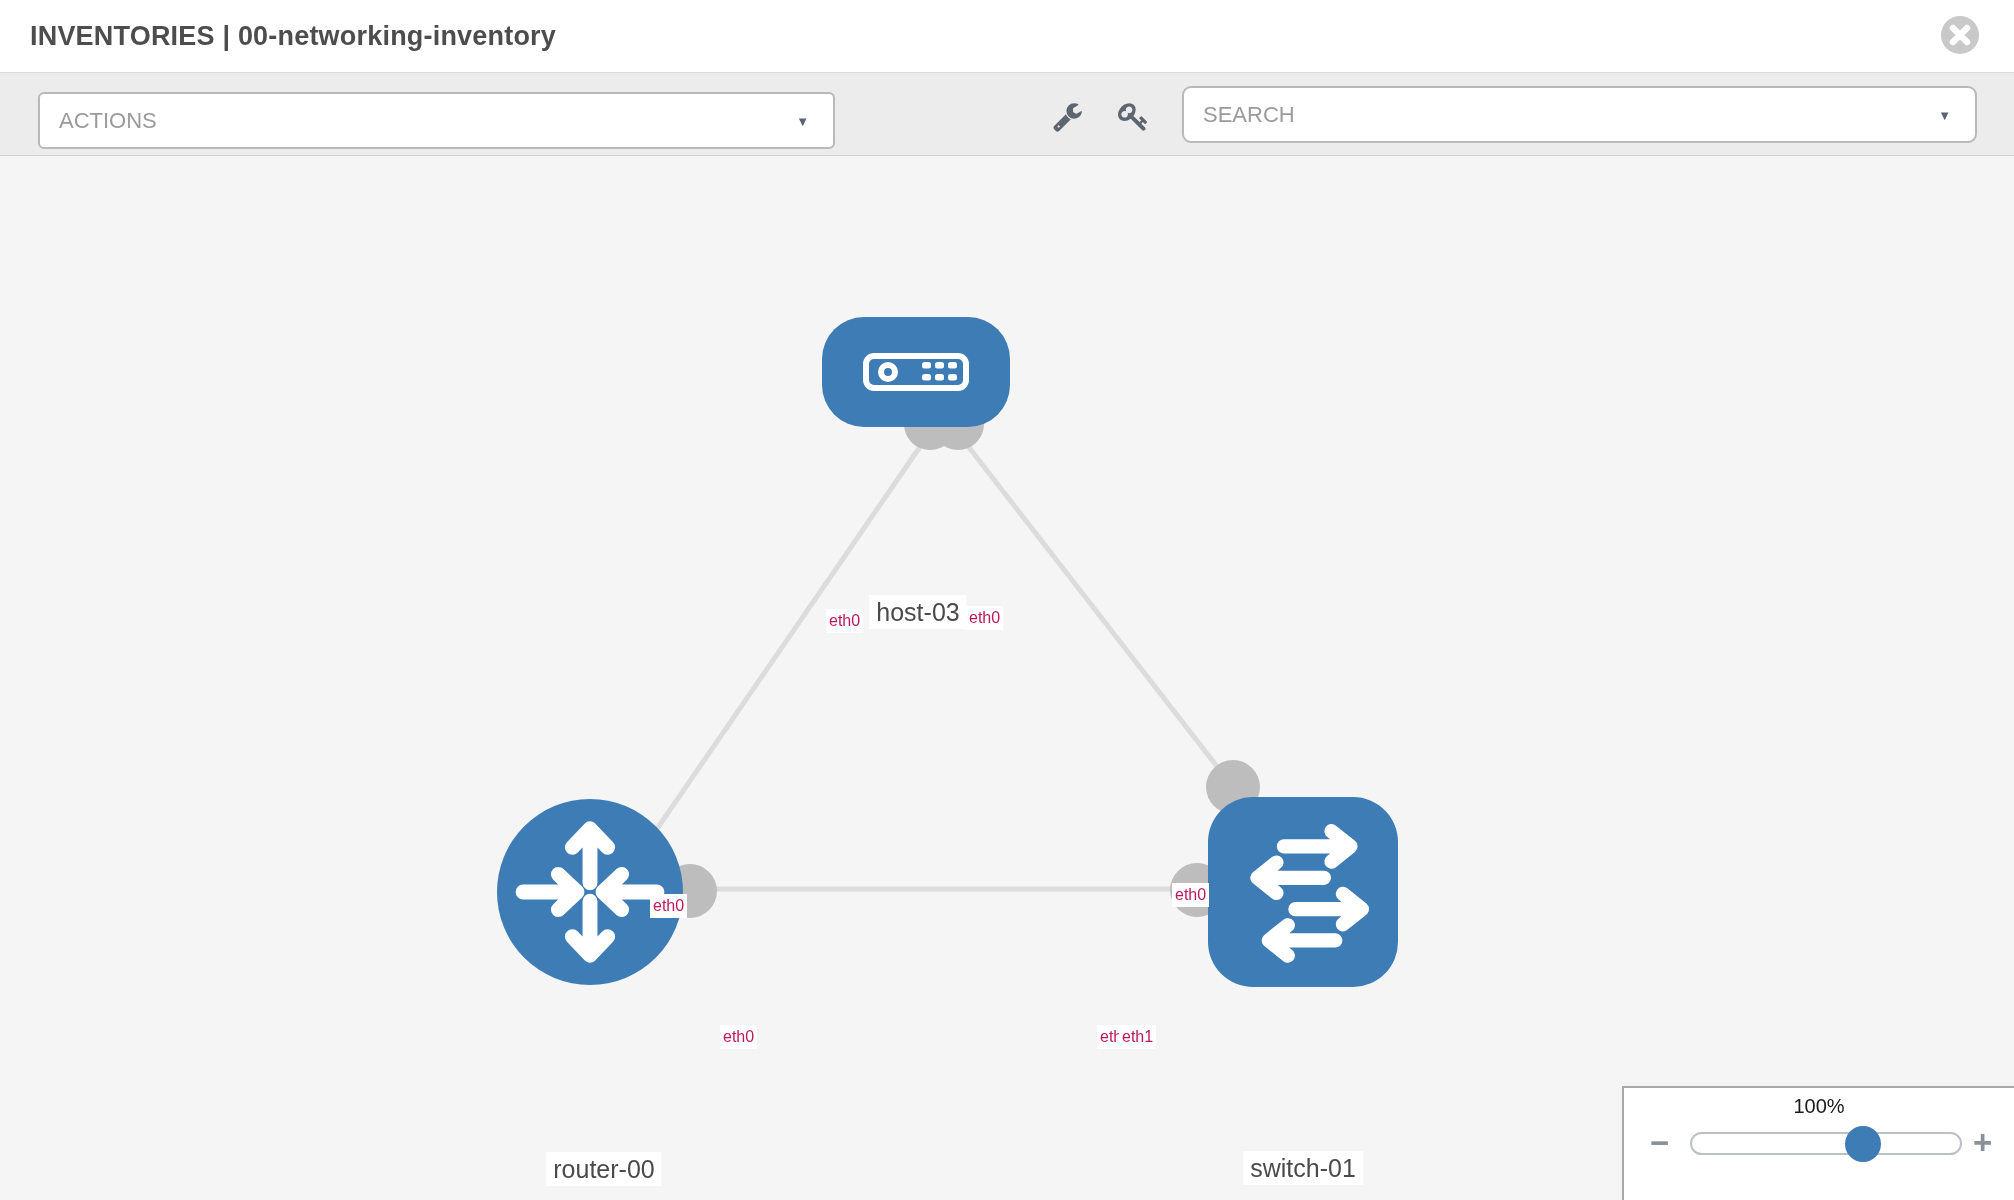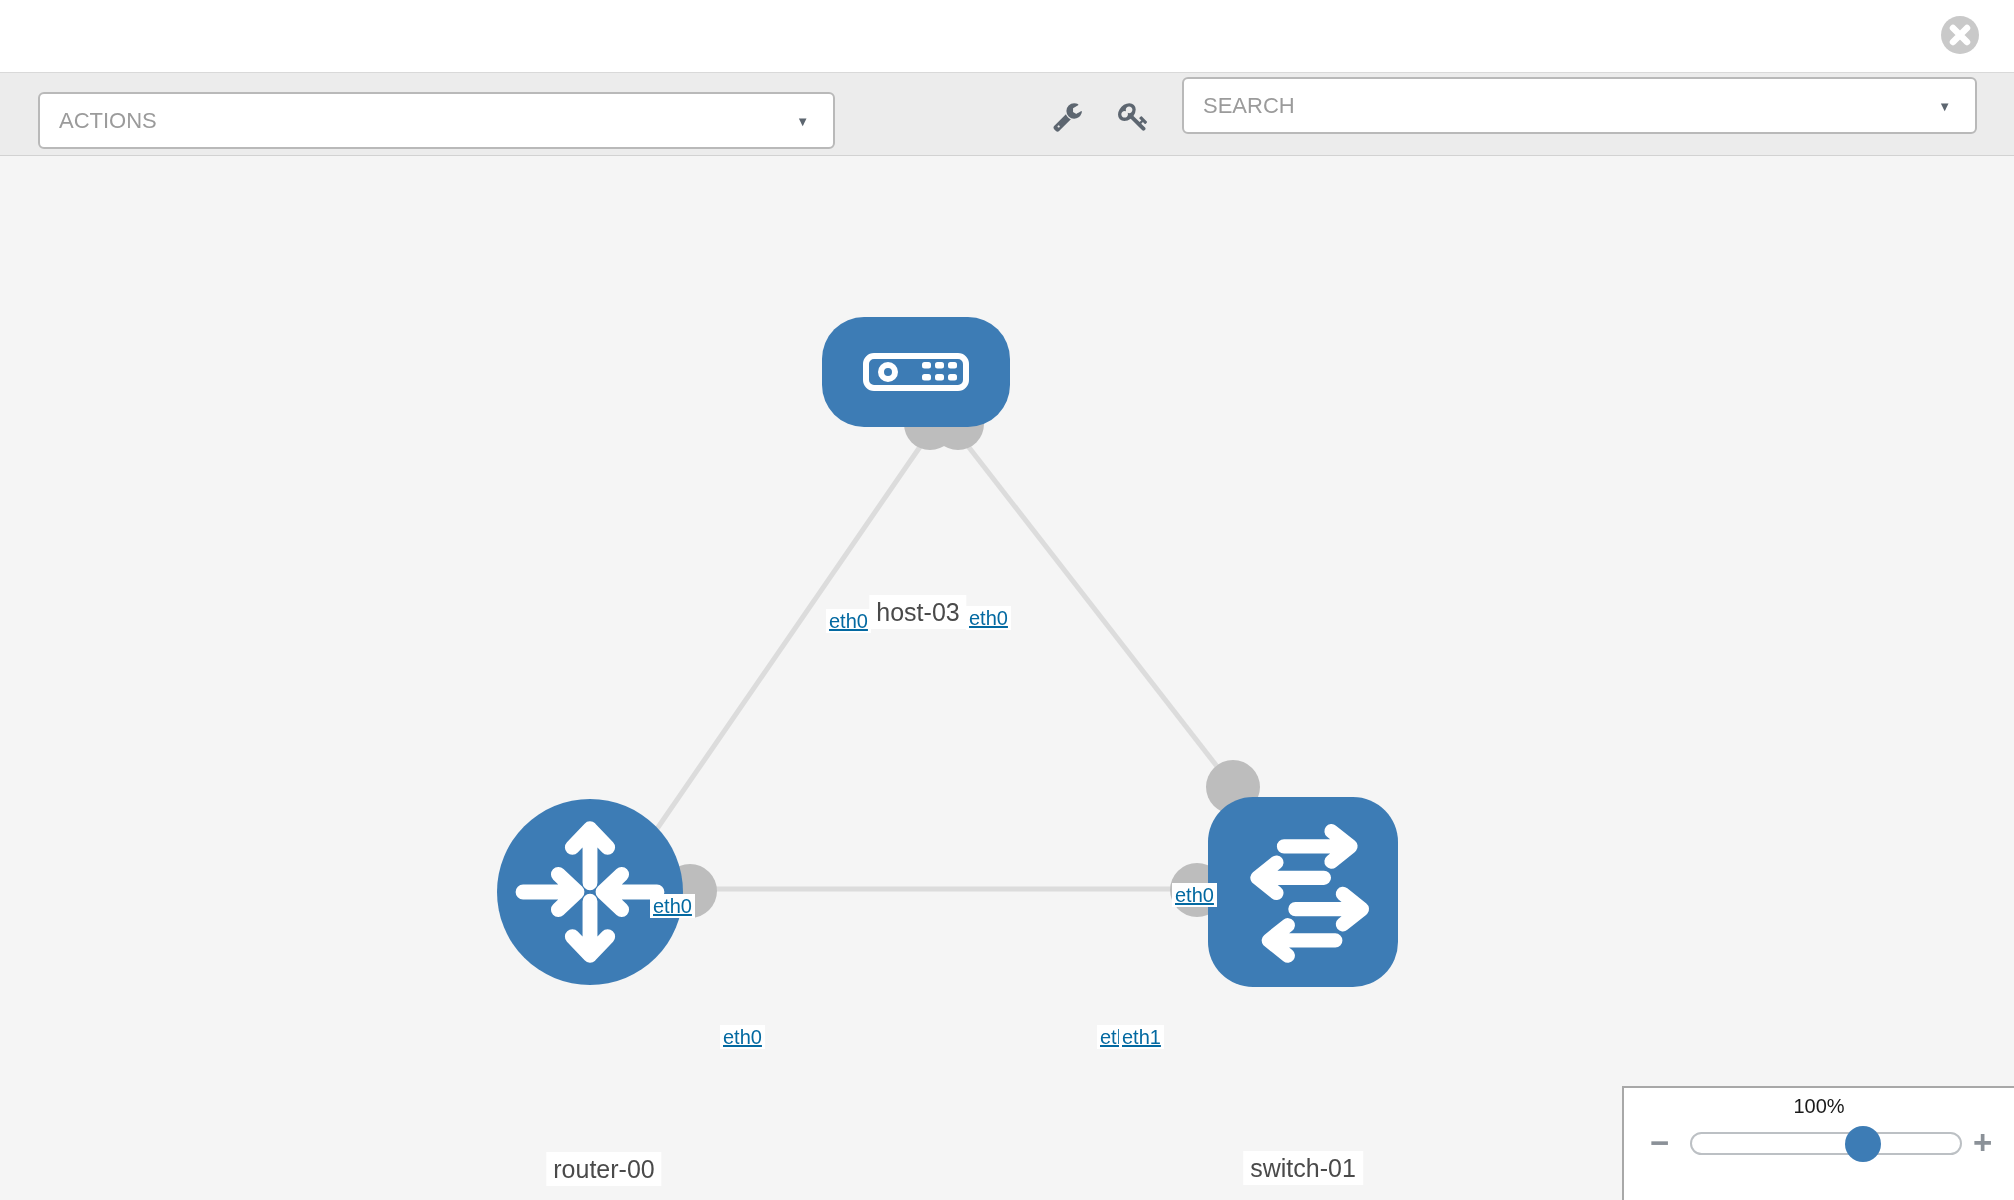--- a/index.html
+++ b/index.html
@@ -18,36 +18,37 @@
   .select.actions { left:38px; width:797px; }
   .select.search  { left:1182px; width:795px; }
   .iconbtn { position:absolute; top:97px; width:38px; height:38px; background:transparent; border:none; cursor:pointer; display:flex; align-items:center; justify-content:center; }
   .iconbtn.wrench { left:1048px; }
   .iconbtn.key    { left:1114px; }
 
   
   .canvas { position:absolute; left:0; top:156px; width:2014px; height:1044px; background:#f5f5f5; }
   .topo-svg { position:absolute; left:0; top:0; }
 
-  .iflabel { position:absolute; background:#ffffff; color:#0369a1; font-size:20px; line-height:24px; padding:0 3px; white-space:nowrap;text-decoration:underline; }
+  .iflabel { position:absolute; background:#ffffff; color:#be185d; font-size:16px; line-height:24px; padding:0 3px; white-space:nowrap; }
   .nodelabel { position:absolute; transform:translateX(-50%); background:#ffffff; color:#4a4a4a; font-size:25px; line-height:32px; padding:1px 7px; white-space:nowrap; }
 
   
   .zoom-panel { position:absolute; left:1622px; top:1086px; width:392px; height:114px; background:#ffffff; border-left:2px solid #a8a8a8; border-top:2px solid #a8a8a8; }
   .zoom-value { position:absolute; left:0; top:7px; width:100%; text-align:center; font-size:20px; color:#1a1a1a; }
   .zoom-minus, .zoom-plus { position:absolute; top:36px; font-size:33px; font-weight:bold; color:#8b9198; cursor:pointer; line-height:38px; }
   .zoom-minus { left:26px; }
   .zoom-plus  { left:349px; }
   .zoom-track { position:absolute; left:66px; top:44px; width:272px; height:23px; background:#ffffff; border:2px solid #bcc0c4; border-radius:12px; cursor:pointer; }
   .zoom-thumb { position:absolute; left:153px; top:50%; transform:translateY(-50%); width:36px; height:36px; border-radius:50%; background:#3d7cb5; cursor:grab; }
 </style>
 </head>
 <body>
 
 <div class="header">
+  <div class="title">INVENTORIES | 00-networking-inventory</div>
   <button class="close-btn">
     <svg width="42" height="42" viewBox="0 0 42 42">
       <circle cx="21" cy="21" r="19" fill="#c9c9c9"></circle>
       <path d="M14 14 L28 28 M28 14 L14 28" stroke="#ffffff" stroke-width="6.5" stroke-linecap="round"></path>
     </svg>
   </button>
 </div>
 
 <div class="toolbar"></div>
 
@@ -61,21 +62,21 @@
     <path fill="#5d6670" d="M448 1472q0-26-19-45t-45-19-45 19-19 45 19 45 45 19 45-19 19-45zm644-420l-682 682q-37 37-90 37-52 0-91-37l-106-108q-38-36-38-90 0-53 38-91l681-681q39 98 114.5 173.5t173.5 114.5zm634-435q0 39-23 106-47 134-164.5 217.5t-258.5 83.5q-185 0-316.5-131.5t-131.5-316.5 131.5-316.5 316.5-131.5q58 0 121.5 16.5t107.5 46.5q16 11 16 28t-16 28l-293 169v224l193 107q5-3 79-48.5t135.5-81 70.5-35.5q15 0 23.5 10t8.5 25z"></path>
   </svg>
 </button>
 
 <button class="iconbtn key">
   <svg width="31" height="31" viewBox="0 0 1792 1792">
     <path fill="#5d6670" d="M832 512q0-80-56-136t-136-56-136 56-56 136q0 42 19 83-41-19-83-19-80 0-136 56t-56 136 56 136 136 56 136-56 56-136q0-42-19-83 41 19 83 19 80 0 136-56t56-136zm851 704q0 17-49 66t-66 49q-9 0-28.5-16t-36.5-33-38.5-40-24.5-26l-96 96 220 220q28 28 28 68 0 42-39 81t-81 39q-40 0-68-28l-671-671q-176 131-365 131-163 0-265.5-102.5t-102.5-265.5q0-160 95-313t248-248 313-95q163 0 265.5 102.5t102.5 265.5q0 189-131 365l355 355 96-96q-3-3-26-24.5t-40-38.5-33-36.5-16-28.5q0-17 49-66t66-49q13 0 23 10 6 6 46 44.5t82 79.5 86.5 86 73 78 28.5 41z"></path>
   </svg>
 </button>
 
-<div class="select search" style="top:77px;">
+<div class="select search" style="top:86px;border-radius:9px;">
   <span>SEARCH</span>
   <span class="caret">▼</span>
 </div>
 
 <div class="canvas">
 
   <svg class="topo-svg" width="2014" height="1044" viewBox="0 156 2014 1044">
 
     <line x1="935" y1="425" x2="608" y2="900" stroke="#dcdcdc" stroke-width="5"></line>
     <line x1="950" y1="423" x2="1233" y2="787" stroke="#dcdcdc" stroke-width="5"></line>

